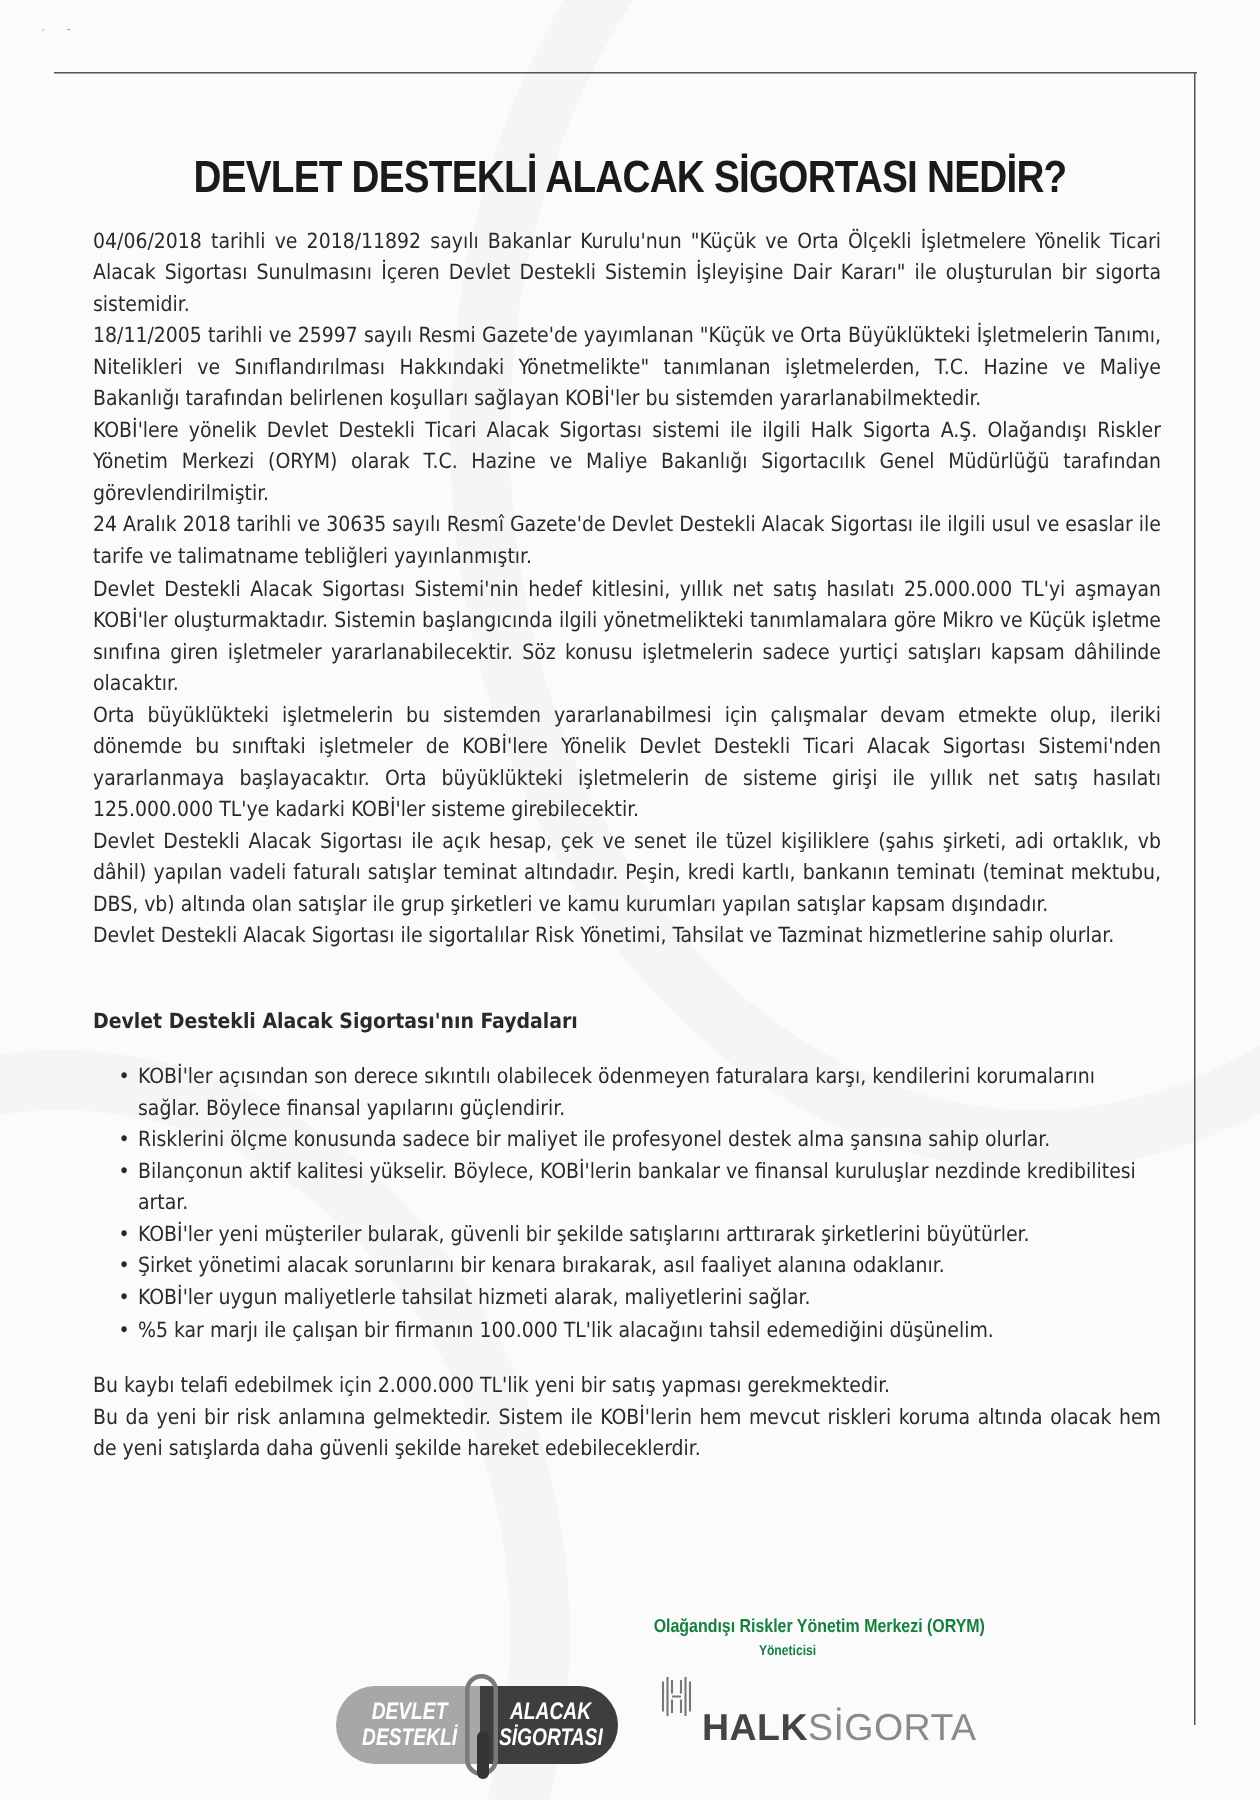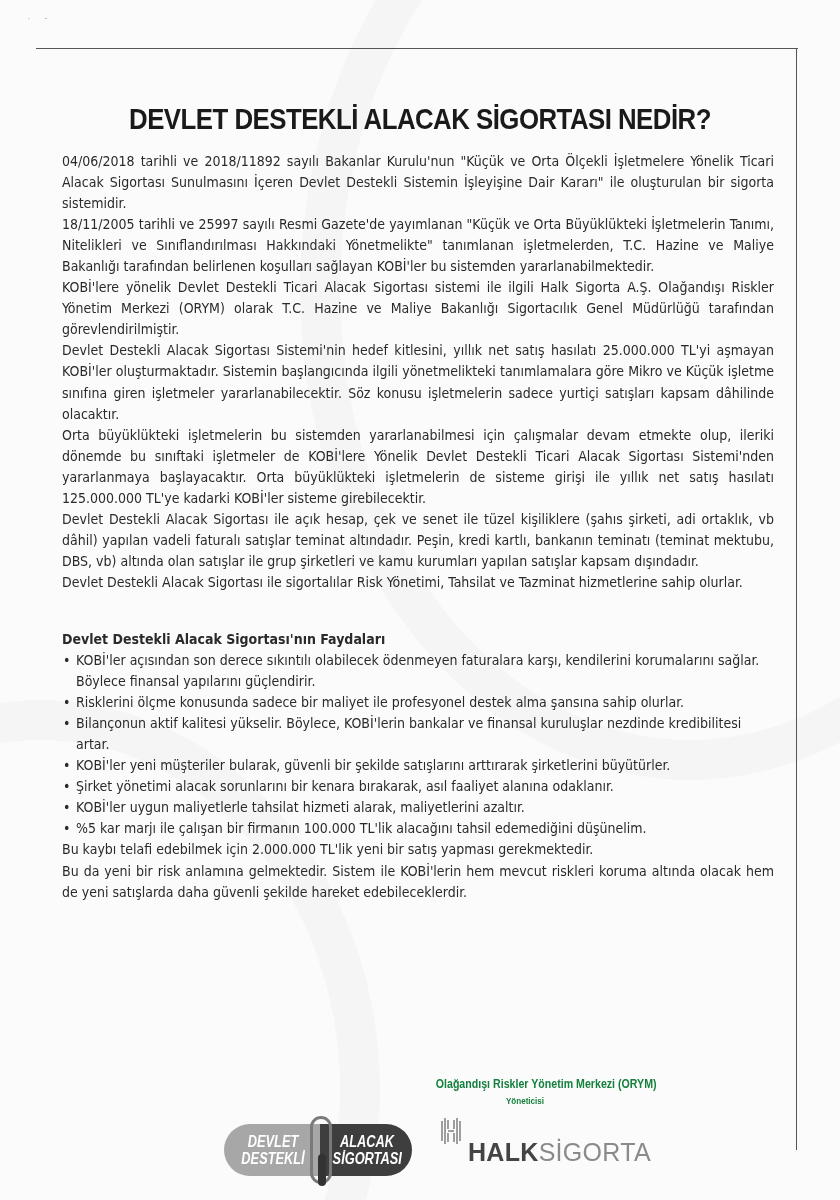--- a/index.html
+++ b/index.html
@@ -34,21 +34,21 @@
     transform: scaleX(0.86); transform-origin: center;
   }
   .body {
     position: absolute; left: 62px; top: 151px; width: 712px;
     font-size: 14px; line-height: 21.05px;
     font-stretch: condensed;
   }
   .body p { margin: 0; text-align: justify; text-align-last: left; }
   .body .gap { height: 21px; }
   .body .subhead { font-weight: 700; margin-top: 15px; }
-  .body ul { list-style: none; margin: 0; padding: 0; }
+  .body ul { list-style: none; margin: 16px; padding: 0; }
   .body li { position: relative; padding-left: 14px; }
   .body li::before { content: "•"; position: absolute; left: 1px; top: 0; }
   .body .link { font-weight: 700; }
 
   .footer-logo {
     position: absolute; left: 224px; top: 1116px; width: 188px; height: 64px; font-style: italic;
   }
   .pill-left {
     position: absolute; left: 0; top: 8px; width: 100px; height: 52px;
     background: #a7a7a7; border-radius: 26px 0 0 26px;
@@ -106,33 +106,34 @@
 <div class="scan-marks">′ ˉ</div>
 <div class="frame-top"></div>
 <div class="frame-right"></div>
 
 <h1 class="title">DEVLET DESTEKLİ ALACAK SİGORTASI NEDİR?</h1>
 
 <div class="body">
   <p>04/06/2018 tarihli ve 2018/11892 sayılı Bakanlar Kurulu'nun "Küçük ve Orta Ölçekli İşletmelere Yönelik Ticari Alacak Sigortası Sunulmasını İçeren Devlet Destekli Sistemin İşleyişine Dair Kararı" ile oluşturulan bir sigorta sistemidir.</p>
   <p>18/11/2005 tarihli ve 25997 sayılı Resmi Gazete'de yayımlanan "Küçük ve Orta Büyüklükteki İşletmelerin Tanımı, Nitelikleri ve Sınıflandırılması Hakkındaki Yönetmelikte" tanımlanan işletmelerden, T.C. Hazine ve Maliye Bakanlığı tarafından belirlenen koşulları sağlayan KOBİ'ler bu sistemden yararlanabilmektedir.</p>
   <p>KOBİ'lere yönelik Devlet Destekli Ticari Alacak Sigortası sistemi ile ilgili Halk Sigorta A.Ş. Olağandışı Riskler Yönetim Merkezi (ORYM) olarak T.C. Hazine ve Maliye Bakanlığı Sigortacılık Genel Müdürlüğü tarafından görevlendirilmiştir.</p>
+  <p>24 Aralık 2018 tarihli ve 30635 sayılı Resmî Gazete'de Devlet Destekli Alacak Sigortası ile ilgili usul ve esaslar ile tarife ve talimatname tebliğleri yayınlanmıştır.</p>
   <p>Devlet Destekli Alacak Sigortası Sistemi'nin hedef kitlesini, yıllık net satış hasılatı 25.000.000 TL'yi aşmayan KOBİ'ler oluşturmaktadır. Sistemin başlangıcında ilgili yönetmelikteki tanımlamalara göre Mikro ve Küçük işletme sınıfına giren işletmeler yararlanabilecektir. Söz konusu işletmelerin sadece yurtiçi satışları kapsam dâhilinde olacaktır.</p>
   <p>Orta büyüklükteki işletmelerin bu sistemden yararlanabilmesi için çalışmalar devam etmekte olup, ileriki dönemde bu sınıftaki işletmeler de KOBİ'lere Yönelik Devlet Destekli Ticari Alacak Sigortası Sistemi'nden yararlanmaya başlayacaktır. Orta büyüklükteki işletmelerin de sisteme girişi ile yıllık net satış hasılatı 125.000.000 TL'ye kadarki KOBİ'ler sisteme girebilecektir.</p>
   <p>Devlet Destekli Alacak Sigortası ile açık hesap, çek ve senet ile tüzel kişiliklere (şahıs şirketi, adi ortaklık, vb dâhil) yapılan vadeli faturalı satışlar teminat altındadır. Peşin, kredi kartlı, bankanın teminatı (teminat mektubu, DBS, vb) altında olan satışlar ile grup şirketleri ve kamu kurumları yapılan satışlar kapsam dışındadır.</p>
   <p>Devlet Destekli Alacak Sigortası ile sigortalılar Risk Yönetimi, Tahsilat ve Tazminat hizmetlerine sahip olurlar.</p>
   <div class="gap"></div>
   <p class="subhead">Devlet Destekli Alacak Sigortası'nın Faydaları</p>
   <ul>
     <li>KOBİ'ler açısından son derece sıkıntılı olabilecek ödenmeyen faturalara karşı, kendilerini korumalarını sağlar. Böylece finansal yapılarını güçlendirir.</li>
     <li>Risklerini ölçme konusunda sadece bir maliyet ile profesyonel destek alma şansına sahip olurlar.</li>
     <li>Bilançonun aktif kalitesi yükselir. Böylece, KOBİ'lerin bankalar ve finansal kuruluşlar nezdinde kredibilitesi artar.</li>
     <li>KOBİ'ler yeni müşteriler bularak, güvenli bir şekilde satışlarını arttırarak şirketlerini büyütürler.</li>
     <li>Şirket yönetimi alacak sorunlarını bir kenara bırakarak, asıl faaliyet alanına odaklanır.</li>
-    <li>KOBİ'ler uygun maliyetlerle tahsilat hizmeti alarak, maliyetlerini azaltır.</li>
+    <li>KOBİ'ler uygun maliyetlerle tahsilat hizmeti alarak, maliyetlerini sağlar.</li>
     <li>%5 kar marjı ile çalışan bir firmanın 100.000 TL'lik alacağını tahsil edemediğini düşünelim.</li>
   </ul>
   <p>Bu kaybı telafi edebilmek için 2.000.000 TL'lik yeni bir satış yapması gerekmektedir.</p>
   <p>Bu da yeni bir risk anlamına gelmektedir. Sistem ile KOBİ'lerin  hem mevcut riskleri koruma altında olacak hem de yeni satışlarda daha güvenli şekilde hareket edebileceklerdir.</p>
 </div>
 
 <div class="footer-logo">
   <div class="pill-left"></div>
   <div class="pill-right"></div>
   <div class="pill-link"></div>

